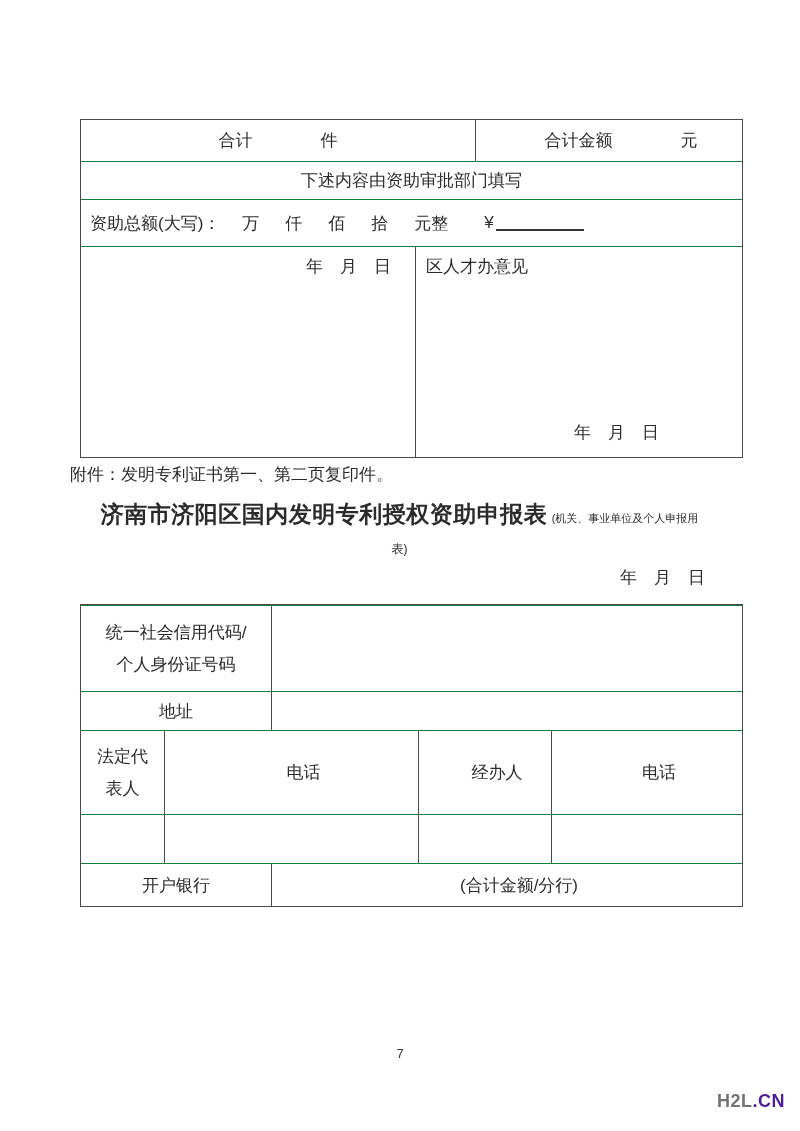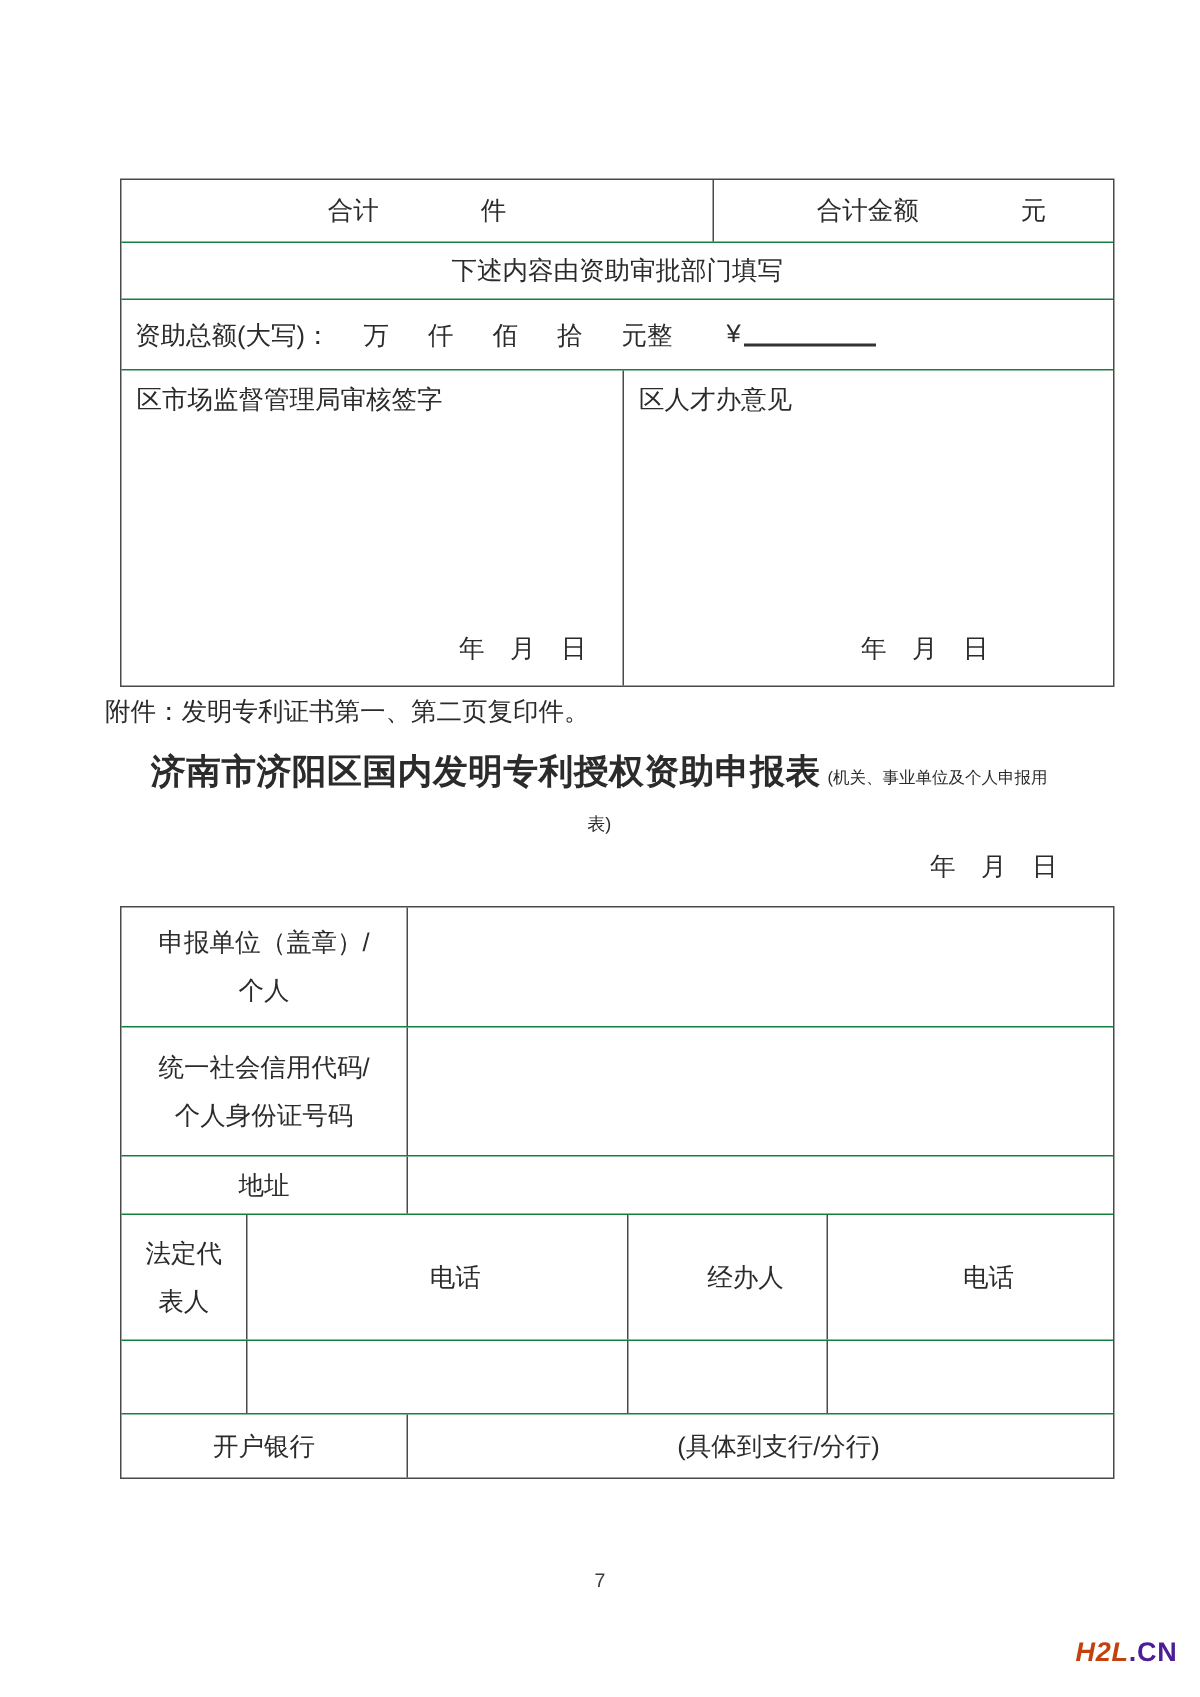--- a/index.html
+++ b/index.html
@@ -53,21 +53,21 @@
   .label-col { width:190px; }
   .two-line { display:flex; flex-direction:column; justify-content:center; align-items:center; gap:9px; }
   .vcell { flex:1; }
   .lc1 { width:83px; }
   .lc2 { width:254px; }
   .lc3 { width:133px; }
   .lc4 { flex:1; }
   
   .pagenum { position:absolute; left:0; top:1046px; width:100%; text-align:center; font-size:13px; color:#3a3a3a; }
   .logo { position:absolute; right:15px; top:1091px; font-size:18px; font-weight:bold; letter-spacing:0.5px; }
-  .logo-a { color:#c2410c;font-style:italic; }
+  .logo-a { color:#737373; }
   .logo-b { color:#4c1d95; }
 </style>
 </head>
 <body>
 
 <div class="page">
 
   <div class="tbl t1">
     <div class="row t1-row1">
       <div class="cell c-center t1-r1-left">合计　　　　件</div>
@@ -79,48 +79,40 @@
       <span class="unit unit-first">万</span>
       <span class="unit">仟</span>
       <span class="unit">佰</span>
       <span class="unit">拾</span>
       <span class="unit">元整</span>
       <span class="currency">¥</span>
       <span class="blank-line"></span>
     </div>
     <div class="row t1-row4 bt">
       <div class="cell sign-cell sign-left">
-        <div class="sign-label">区市场监督管理局审核签字</div>
         <div class="sign-date sign-date-left">年　月　日</div>
       </div>
       <div class="cell sign-cell sign-right bl">
         <div class="sign-label">区人才办意见</div>
         <div class="sign-date sign-date-right">年　月　日</div>
       </div>
     </div>
   </div>
 
   <div class="attachment">附件：发明专利证书第一、第二页复印件。</div>
 
   <div class="title-line">
     <span class="title-main">济南市济阳区国内发明专利授权资助申报表</span>
     <span class="title-suffix">(机关、事业单位及个人申报用</span>
   </div>
   <div class="title-line2">表)</div>
 
   <div class="date-line">年　月　日</div>
 
   <div class="tbl t2">
-    <div class="row r-app">
-      <div class="cell label-col two-line">
-        <span>申报单位（盖章）/</span>
-        <span>个人</span>
-      </div>
-      <div class="cell vcell bl"></div>
-    </div>
     <div class="row r-code bt">
       <div class="cell label-col two-line">
         <span>统一社会信用代码/</span>
         <span>个人身份证号码</span>
       </div>
       <div class="cell vcell bl"></div>
     </div>
     <div class="row r-addr bt">
       <div class="cell label-col c-center">地址</div>
       <div class="cell vcell bl"></div>
@@ -135,21 +127,21 @@
       <div class="cell lc4 c-center bl">电话</div>
     </div>
     <div class="row r-empty bt">
       <div class="cell lc1"></div>
       <div class="cell lc2 bl"></div>
       <div class="cell lc3 bl"></div>
       <div class="cell lc4 bl"></div>
     </div>
     <div class="row r-bank bt">
       <div class="cell label-col c-center">开户银行</div>
-      <div class="cell vcell c-center bl">(具体到支行/分行)</div>
+      <div class="cell vcell c-center bl">(合计金额/分行)</div>
     </div>
   </div>
 
   <div class="pagenum">7</div>
   <div class="logo">
     <span class="logo-a">H2L</span><span class="logo-b">.CN</span>
   </div>
 
 </div>
 

